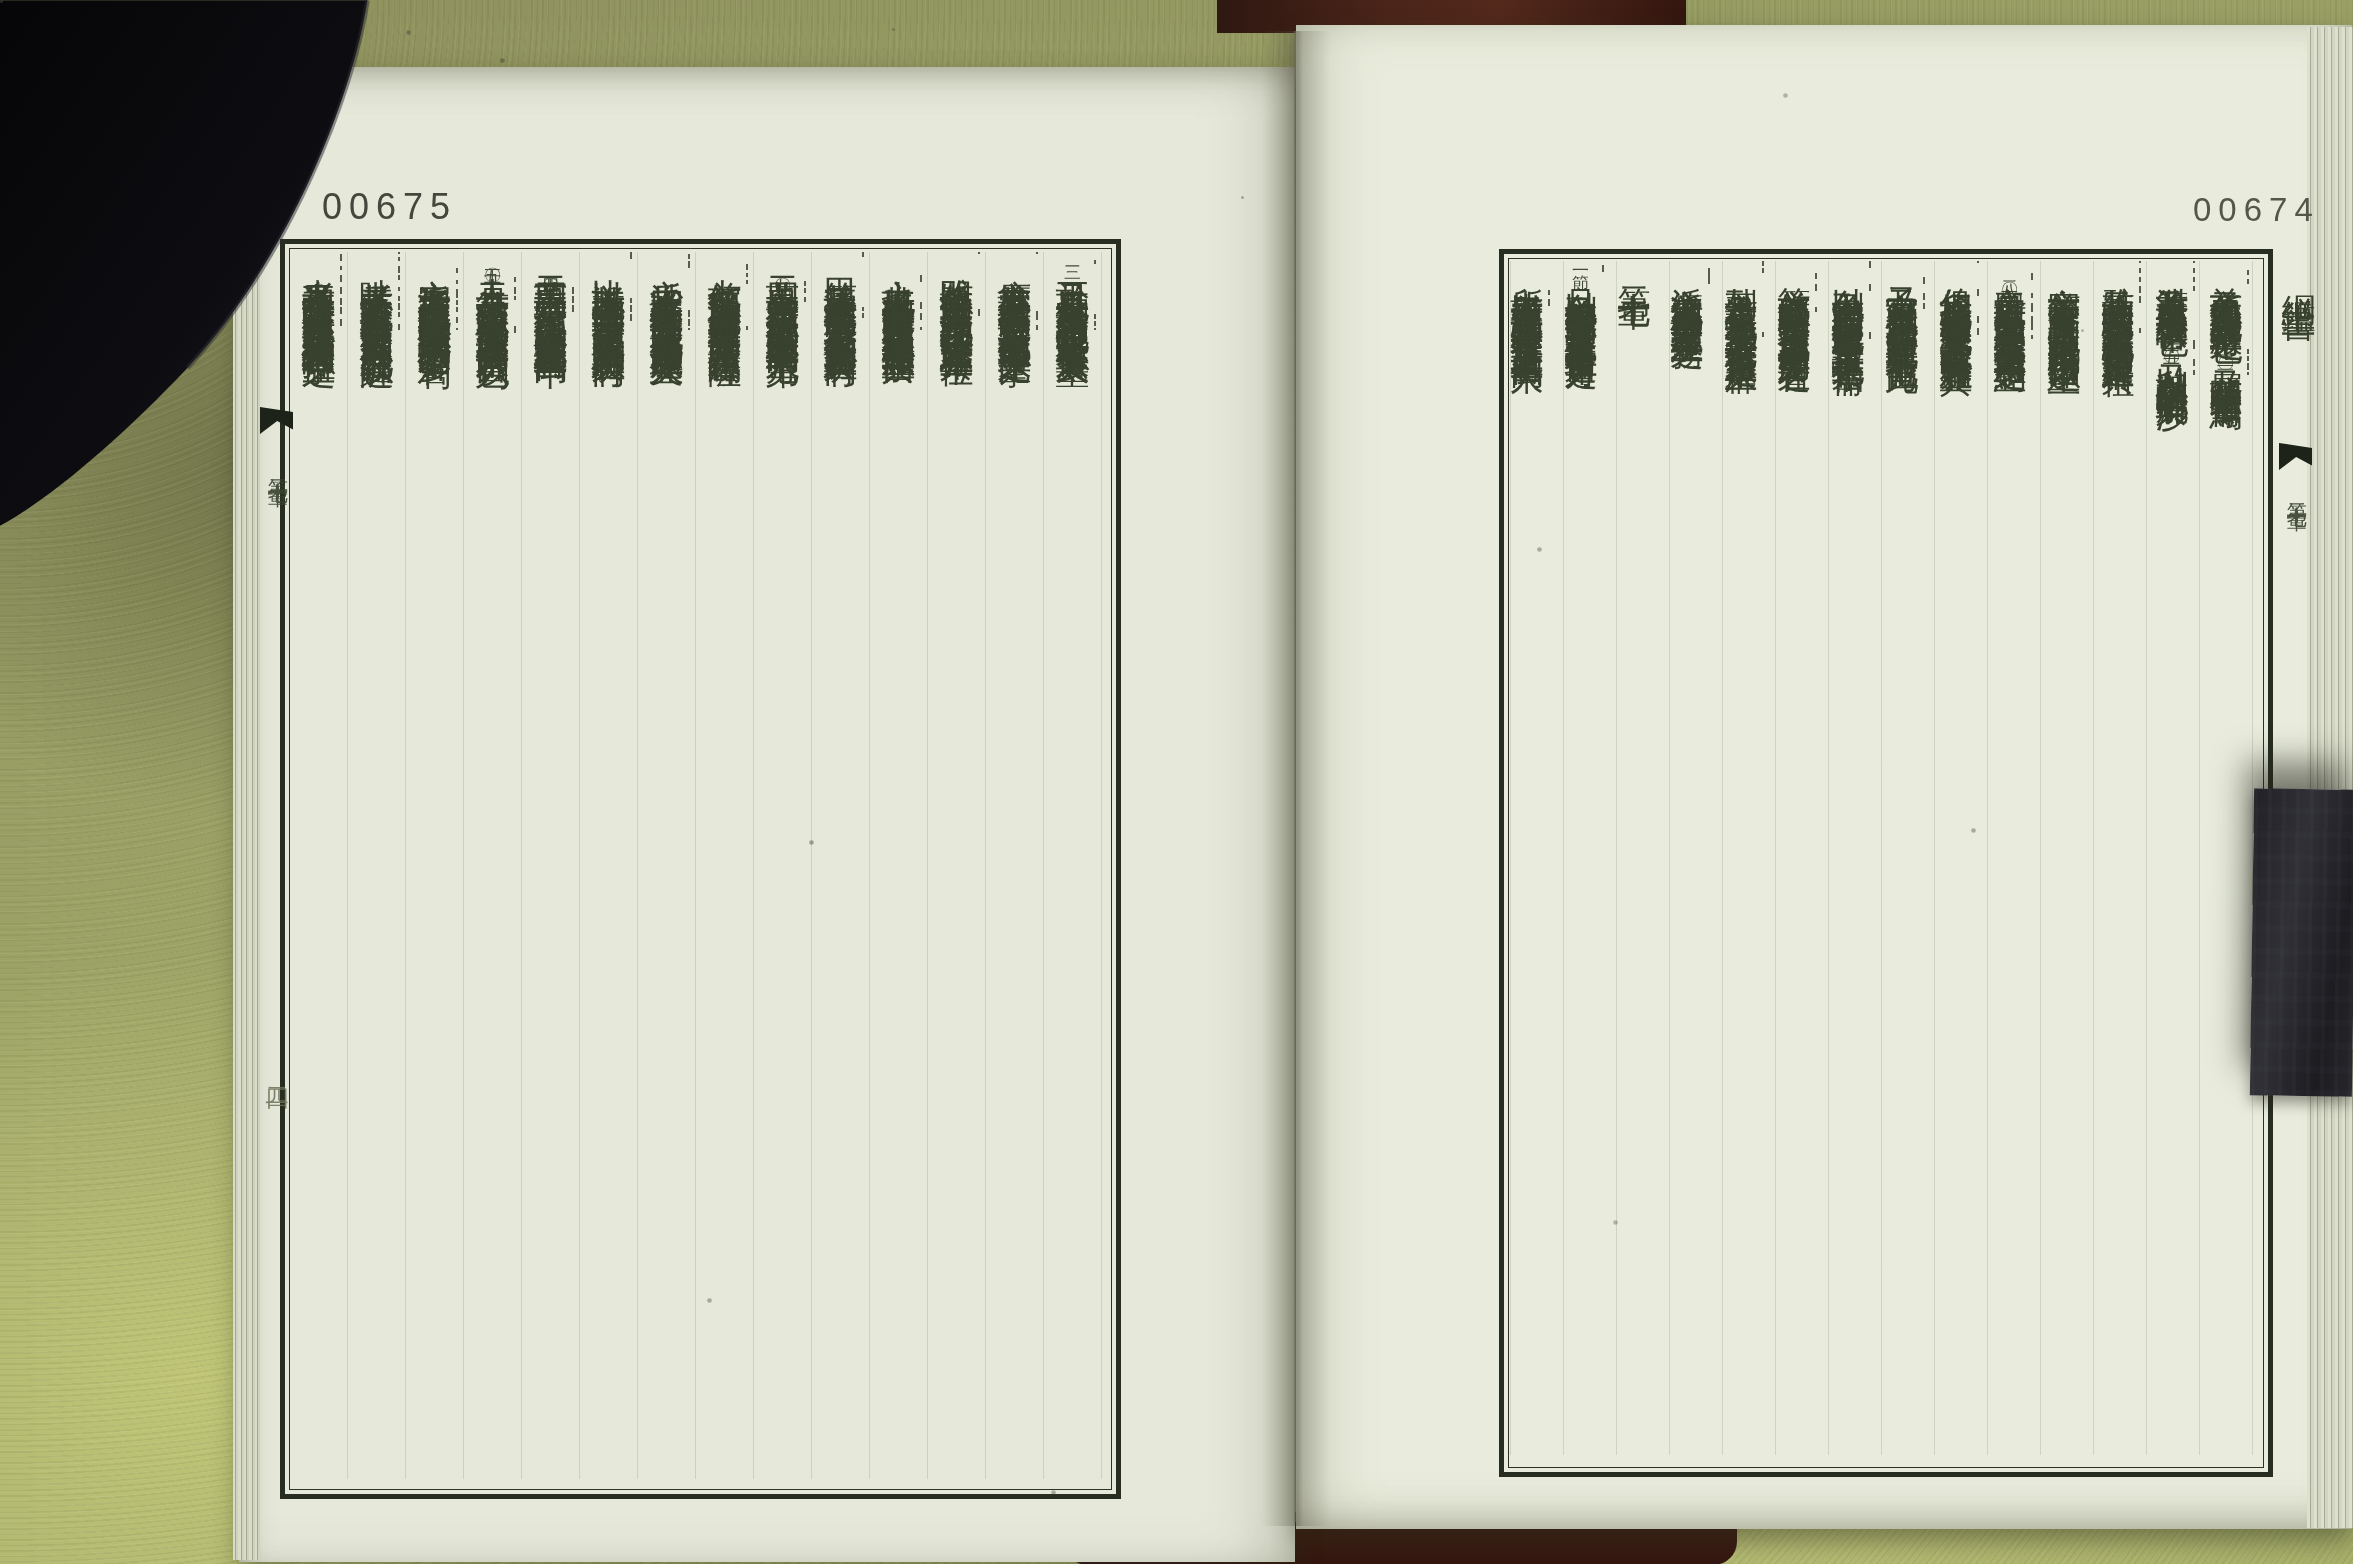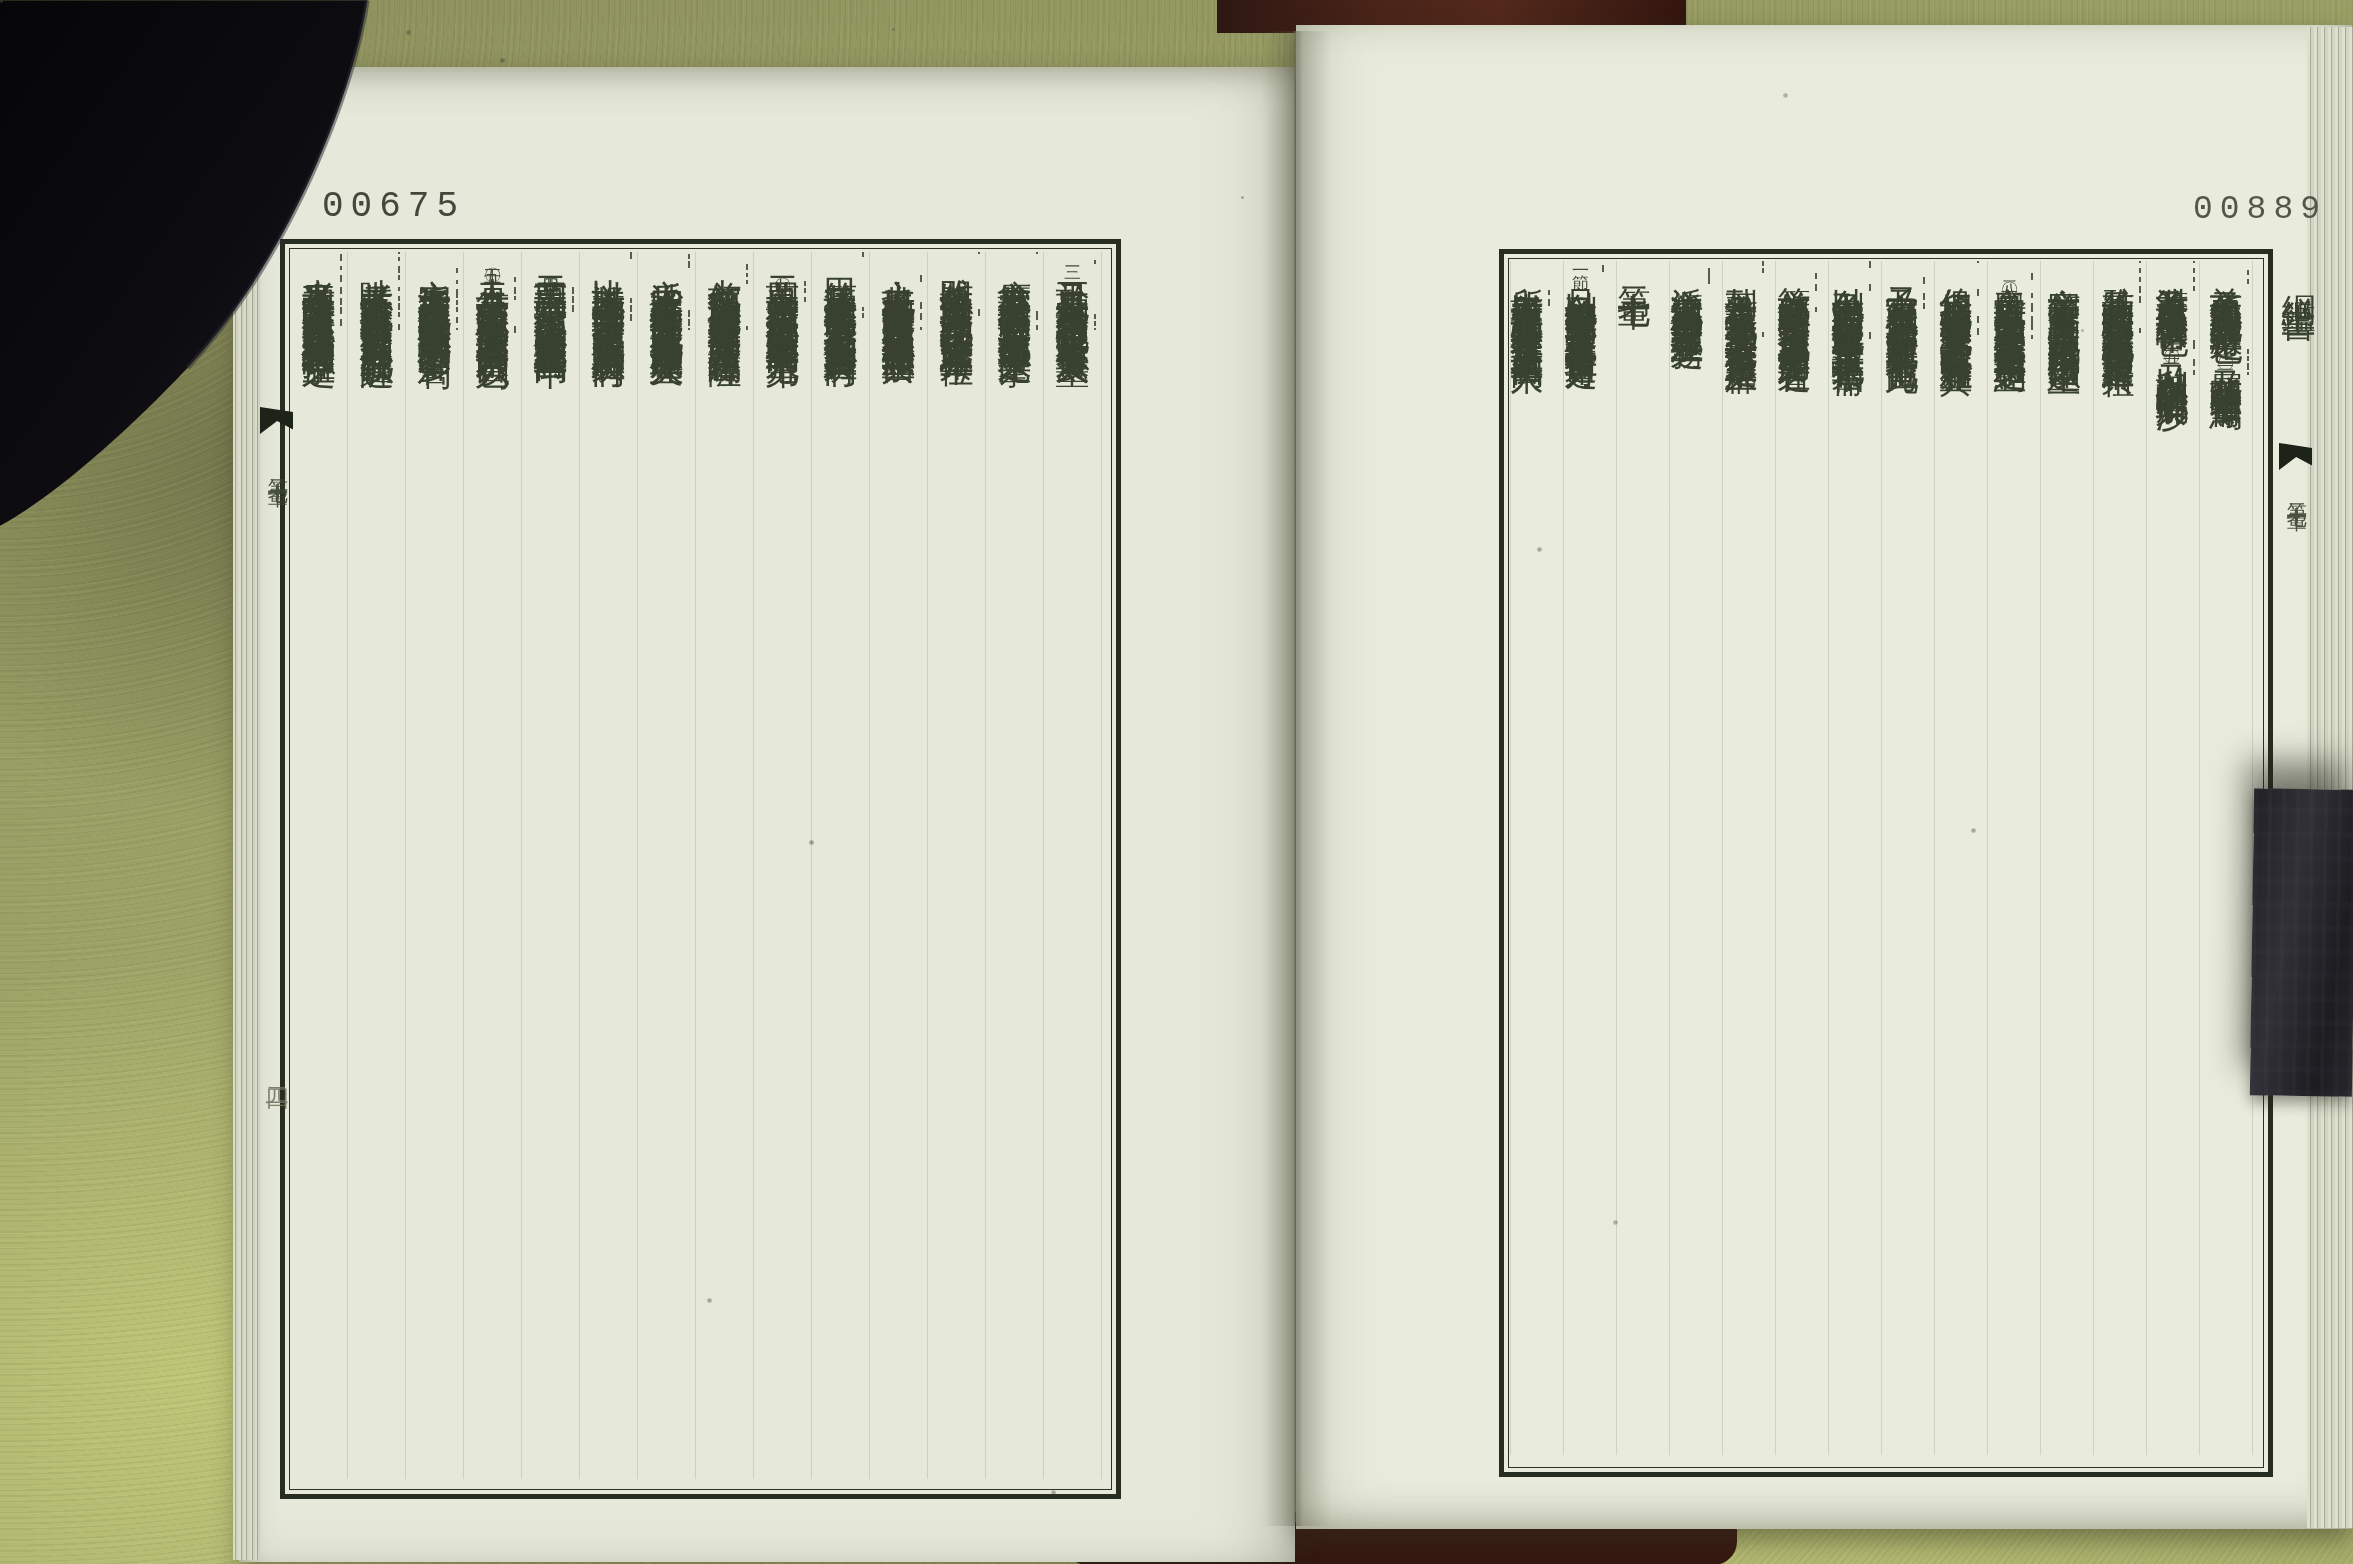--- a/index.html
+++ b/index.html
@@ -59,21 +59,21 @@
   .lm-title span{position:relative;left:-9.4px;}
   .rm-title{left:2276px;top:269px;font-size:34px;letter-spacing:3.9px;}
   .lm-chap{left:264px;top:463px;font-size:20.3px;letter-spacing:1.6px;opacity:.9;}
   .rm-chap{left:2283px;top:487px;font-size:20.3px;letter-spacing:1.6px;opacity:.9;}
   .lm-leaf{left:261px;top:1070px;font-size:23.5px;color:#6d7058;opacity:.85;}
   .fishtail{position:absolute;width:33px;height:41px;background:#1d2318;
       clip-path:polygon(0 0,100% 12%,100% 55%,52% 34%,0 66%);}
   .ft-l{left:260px;top:407px;}
   .ft-r{left:2279px;top:443px;}
   
-  .pagenum{position:absolute;font-family:Liberation Mono, monospace;
+  .pagenum{position:absolute;font-family:Liberation Sans, sans-serif;
       color:#45463c;letter-spacing:7px;font-size:36px;text-align:right;}
   .pn-left{left:322px;top:186px;}
   .pn-right{left:2193px;top:191px;color:#55564a;font-size:33px;}
   
   .corner-book{position:absolute;left:0;top:0;width:516px;height:548px;}
   .bookmark{position:absolute;left:2252px;top:789px;width:102px;height:307px;transform:rotate(.8deg);
       background:linear-gradient(100deg,#212126,#303036 38%,#1c1c21 75%,#26262b);
       box-shadow:-7.8px -27px 33px rgba(35,36,28,.55), 0 7.8px 14px rgba(35,36,28,.4);}
   .bookmark::after{content:"";position:absolute;inset:0;opacity:.25;
       background:repeating-linear-gradient(90deg,rgba(160,160,175,.16) 0 3.9px,transparent 3.9px 14px),
@@ -97,21 +97,21 @@
   <div class="spine-bottom"></div>
 
   <div class="page left"></div>
   <div class="page right"></div>
   <div class="edge-lines-left"></div>
   <div class="edge-lines-right"></div>
   <div class="gutter"></div>
   <div class="crease"></div>
 
   <div class="pagenum pn-left">00675</div>
-  <div class="pagenum pn-right">00889</div>
+  <div class="pagenum pn-right">00674</div>
 
   <div class="frame lf">
       <div class="inner"></div>
     </div>
   <div class="frame rf">
       <div class="inner"></div>
     </div>
 
   <div class="margin-col lm-title">
     <span>綱鑑上書</span></div>

